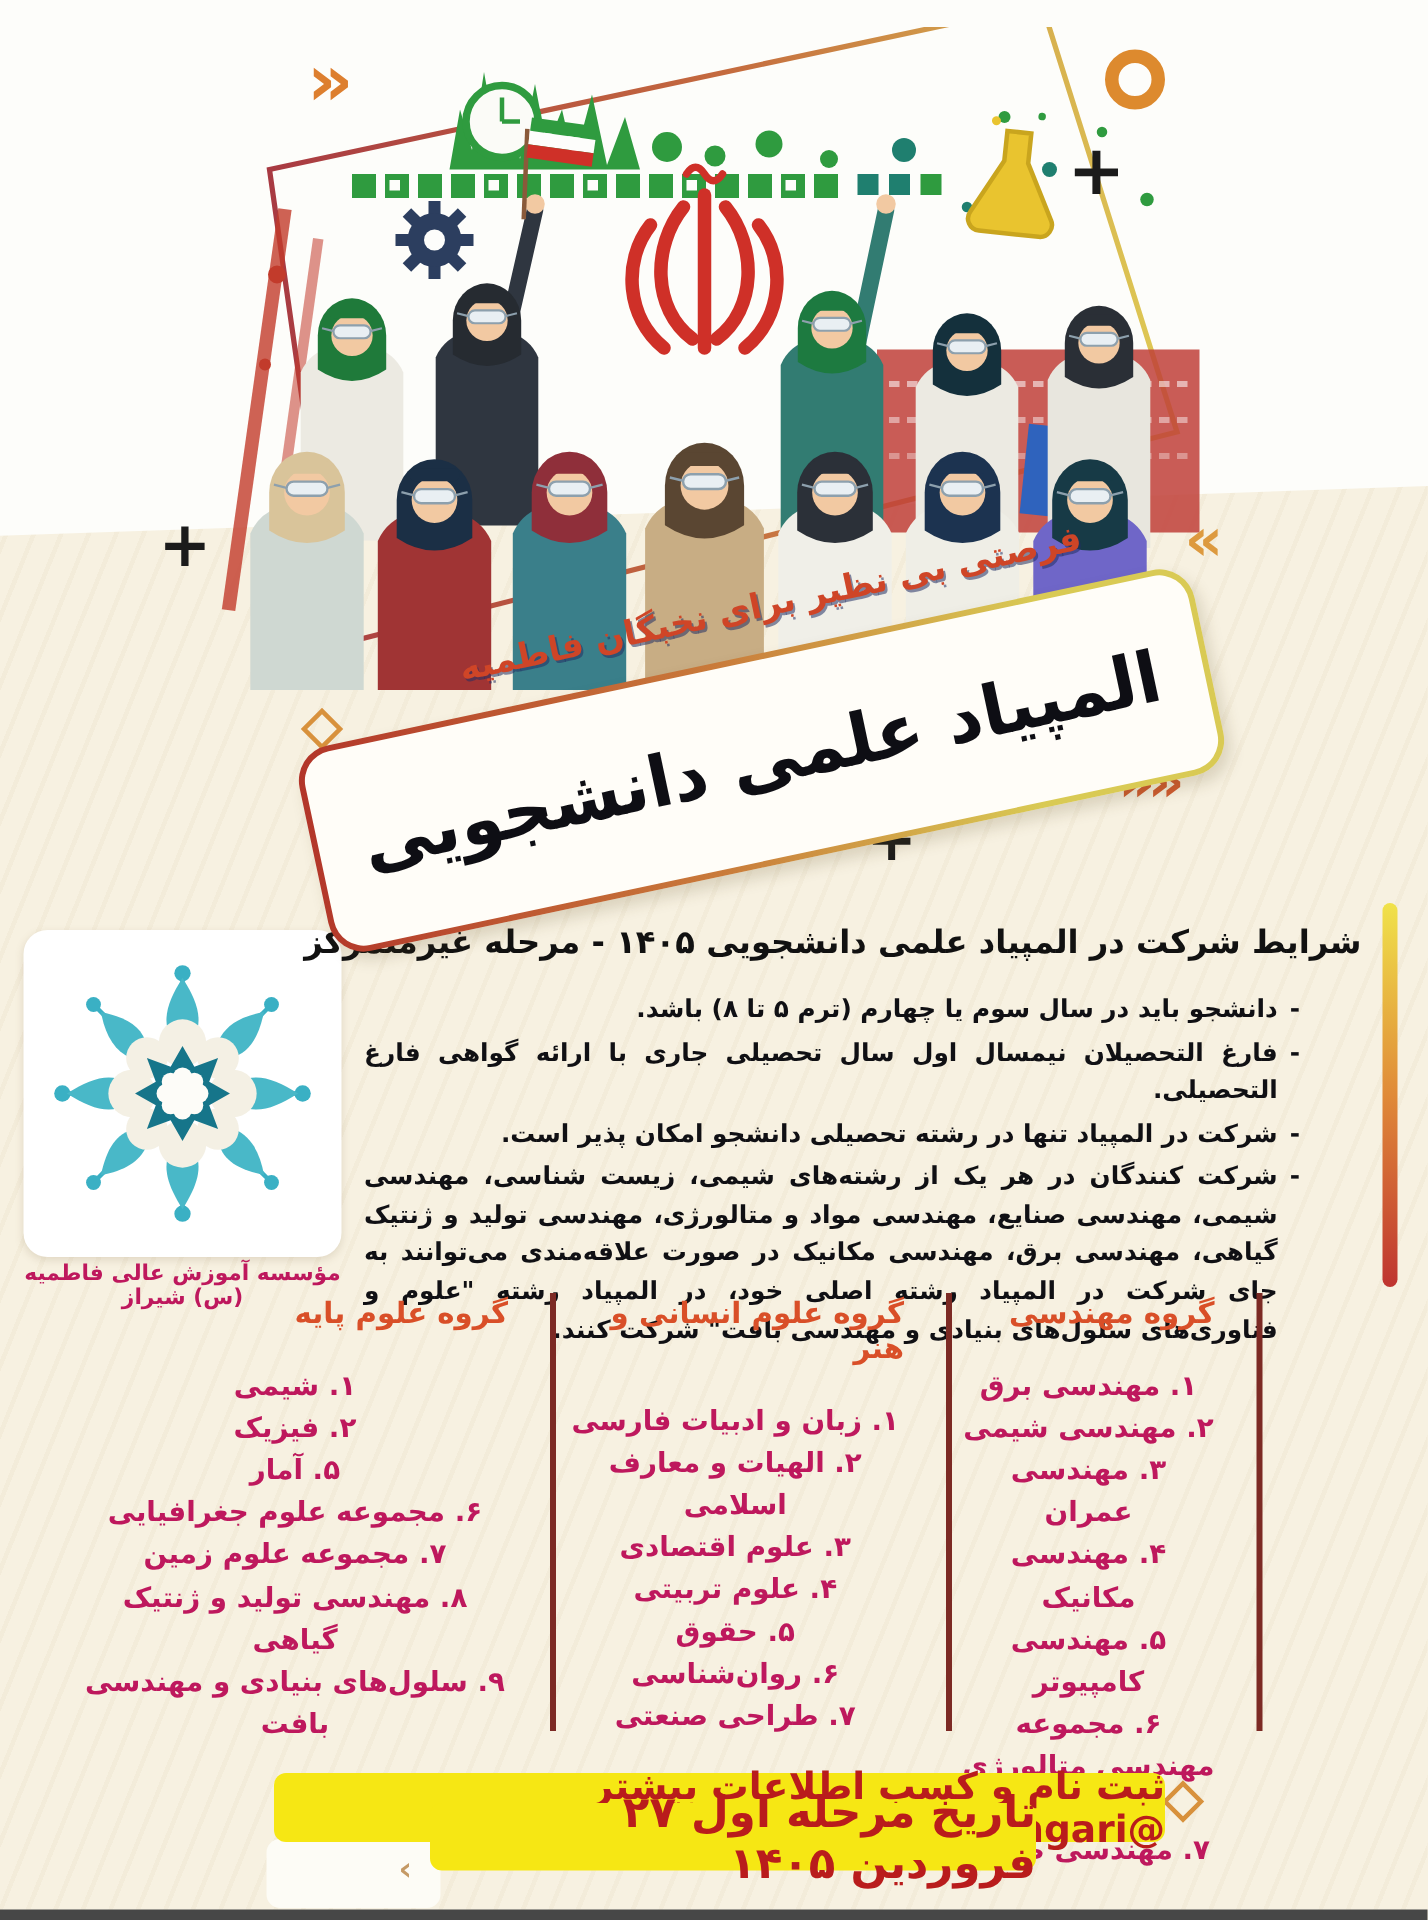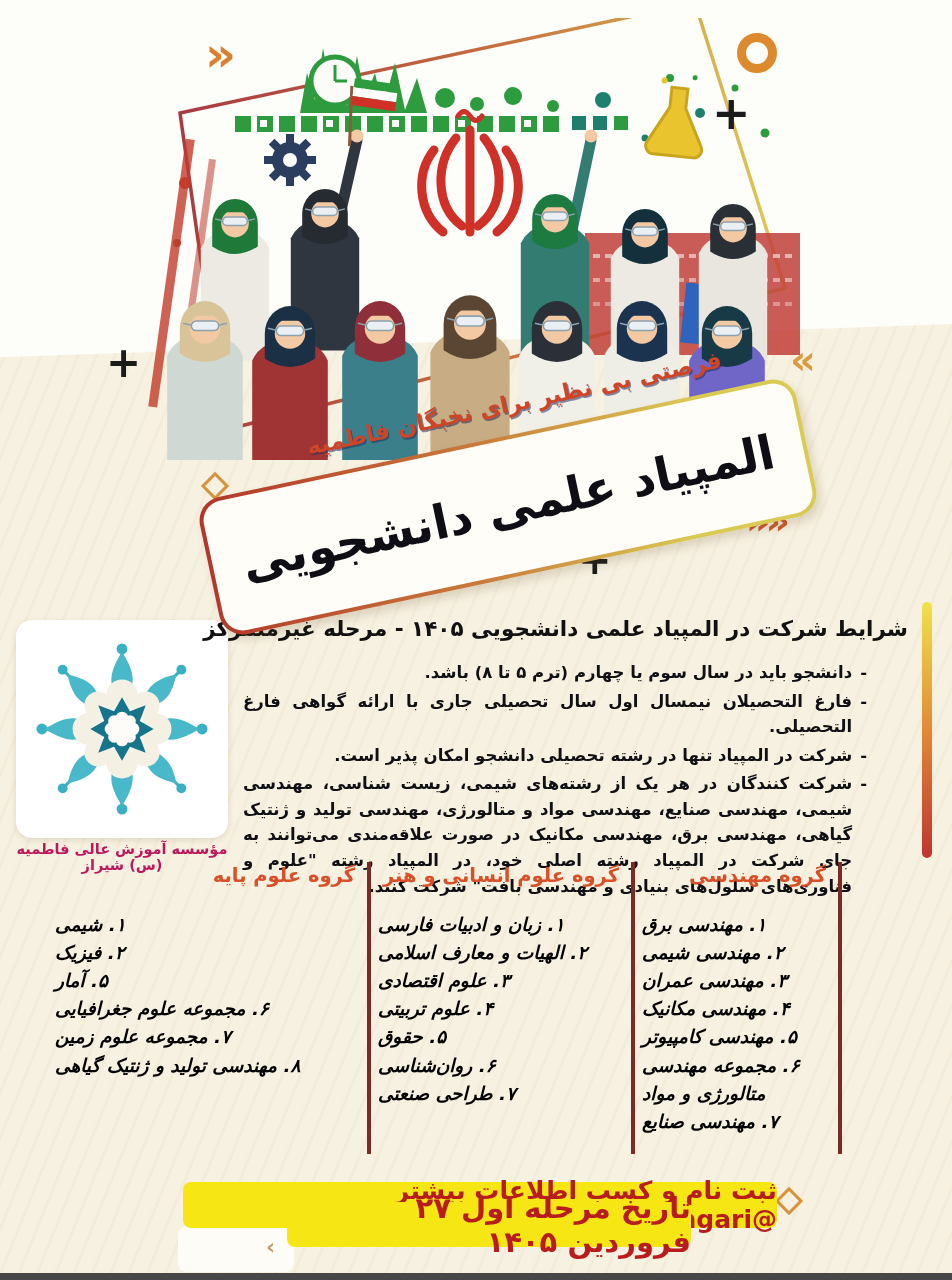--- a/index.html
+++ b/index.html
@@ -42,25 +42,25 @@
   .cond-list{position:absolute;right:85px;top:660px;width:624px;z-index:3;}
   .bullet{display:flex;gap:8px;margin-bottom:3px;font-size:16.5px;font-weight:700;
     color:#101014;line-height:1.55;}
   .bullet .dash{flex:0 0 auto;font-weight:900;}
   .bullet-text{flex:1;text-align:justify;text-align-last:right;}
 
   
   .groups{position:absolute;left:55px;top:862px;width:787px;height:292px;z-index:3;
     display:flex;direction:rtl;gap:7px;}
   .group-col{border-left:none;border-right:4px solid var(--divider-maroon,#7c2a24);
-    padding:2px 12px 0 0;min-height:290px;box-sizing:border-box;}
+    padding:2px 28px 0 0;min-height:290px;box-sizing:border-box;}
   .g0{width:200px;} .g1{width:257px;} .g2{width:316px;}
   .group-title{color:var(--group-header,#d94f28);font-size:19.5px;font-weight:900;
     text-align:right;margin-bottom:24px;}
-  .group-item{font-size:18.5px;font-weight:700;color:#000000;line-height:1.52;text-align:left;font-style:italic;}
+  .group-item{font-size:18.5px;font-weight:700;color:#be185d;line-height:1.52;text-align:center;}
 
   
   .banner{position:absolute;z-index:4;background:var(--highlight-yellow,#f6e714);
     border-radius:8px;display:flex;align-items:center;justify-content:center;
     font-weight:800;color:#b91c1c;}
   .banner1{left:183px;top:1182px;width:594px;height:46px;font-size:25px;}
   .banner2{left:287px;top:1202px;width:404px;height:45px;font-size:29px;}
   .banner2-pad{position:absolute;left:178px;top:1226px;width:116px;height:46px;border-radius:9px;
     background:#fdfcf6;z-index:3;}
   .bottom-strip{position:absolute;left:0;top:1273px;width:952px;height:7px;background:#474747;z-index:5;}
@@ -341,20 +341,21 @@
       </div>
       <div class="group-col g2">
         <div class="group-title">گروه علوم پایه</div>
         <div class="group-list">
           <div class="group-item">۱. شیمی</div>
           <div class="group-item">۲. فیزیک</div>
           <div class="group-item">۵. آمار</div>
           <div class="group-item">۶. مجموعه علوم جغرافیایی</div>
           <div class="group-item">۷. مجموعه علوم زمین</div>
           <div class="group-item">۸. مهندسی تولید و ژنتیک گیاهی</div>
+          <div class="group-item">۹. سلول‌های بنیادی و مهندسی بافت</div>
         </div>
       </div>
     </div>
 
   <div class="banner2-pad"></div>
   <div class="banner banner1 fa">ثبت نام و کسب اطلاعات بیشتر @HFiroozsangari</div>
   <div class="banner banner2 fa">تاریخ مرحله اول ۲۷ فروردین ۱۴۰۵</div>
   <div class="bottom-strip"></div>
 
 </div>

